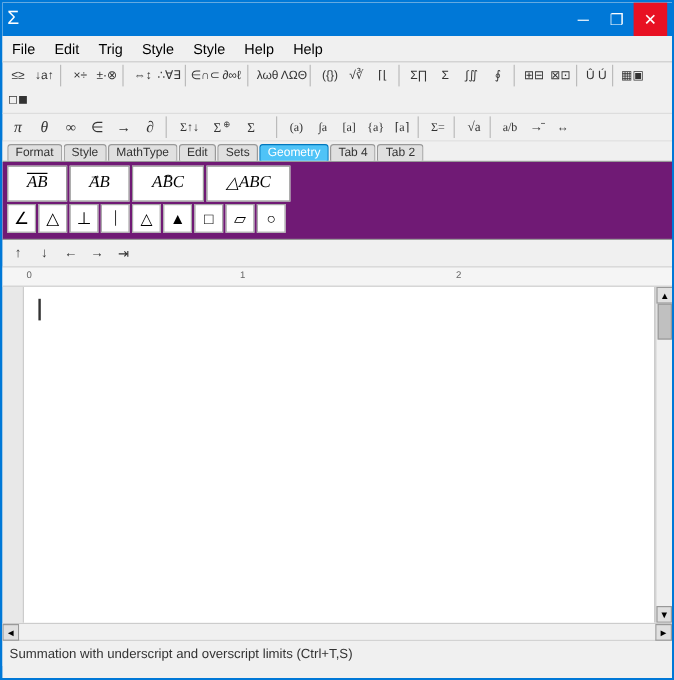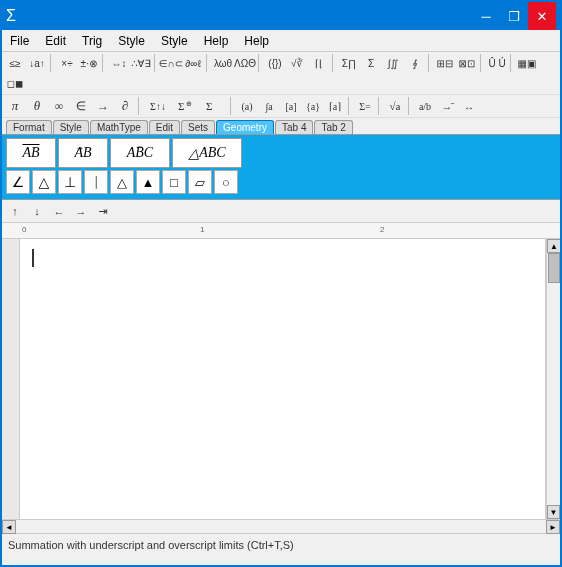--- a/index.html
+++ b/index.html
@@ -109,21 +109,21 @@
       border-radius: 3px 3px 0 0;
     }
     .tab-item.active {
       background: #4fc3f7;
       color: white;
       border-color: #0277bd;
     }
 
     
     #palette-area {
-      background: #0ea5e9;
+      background: #701a75;
       border-bottom: 1px solid #999;
       padding: 3px 4px;
     }
     .palette-row {
       display: flex;
       align-items: center;
       gap: 2px;
       margin-bottom: 2px;
     }
     .palette-btn {

